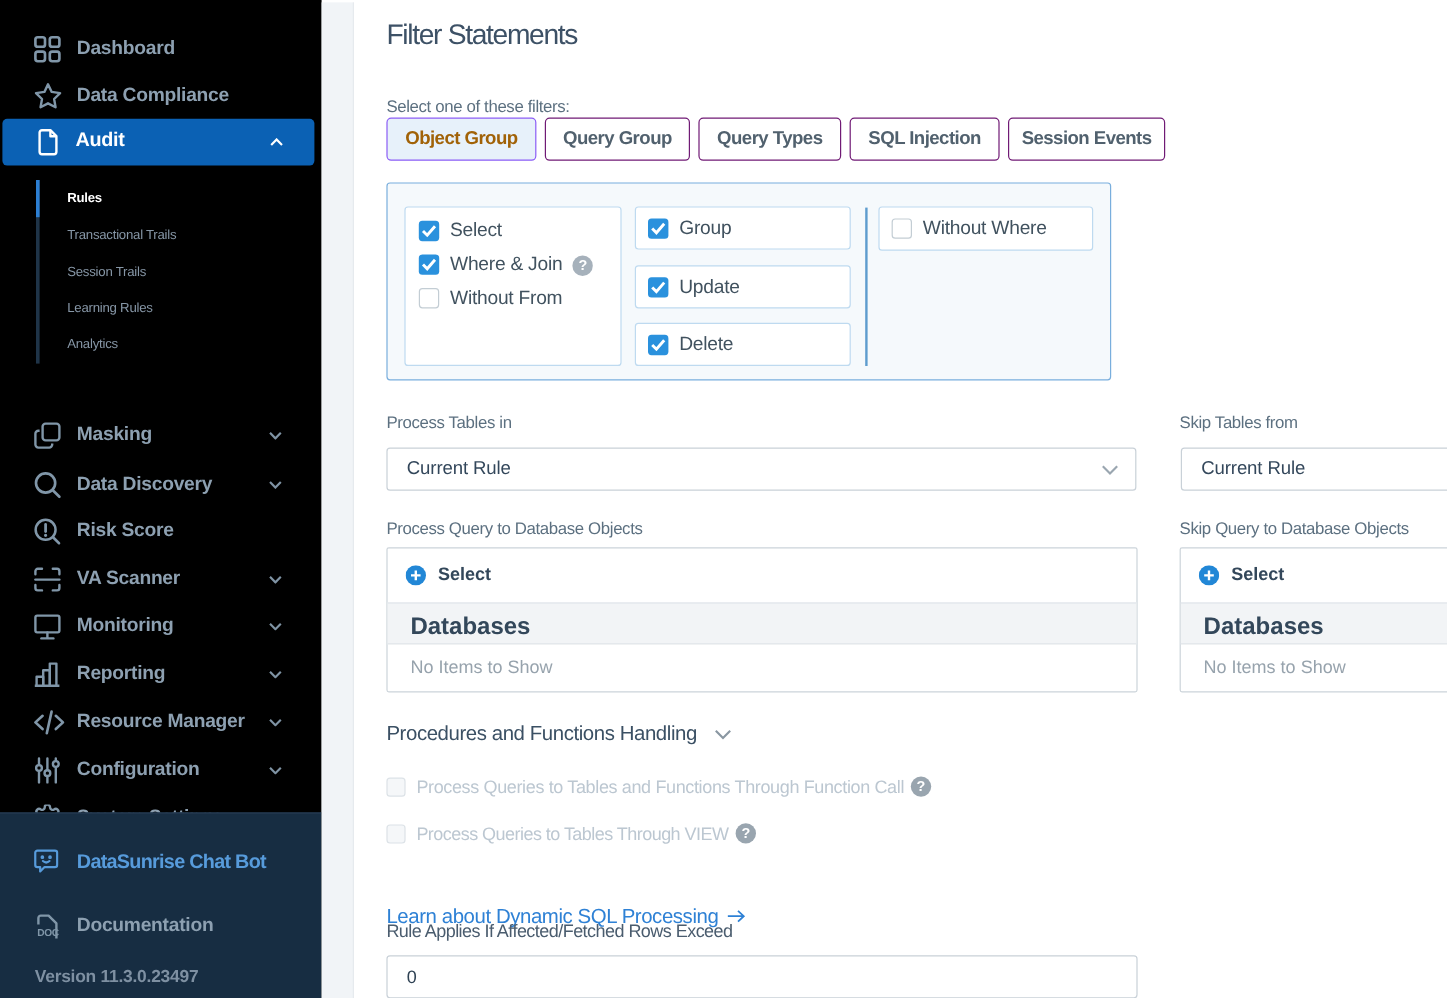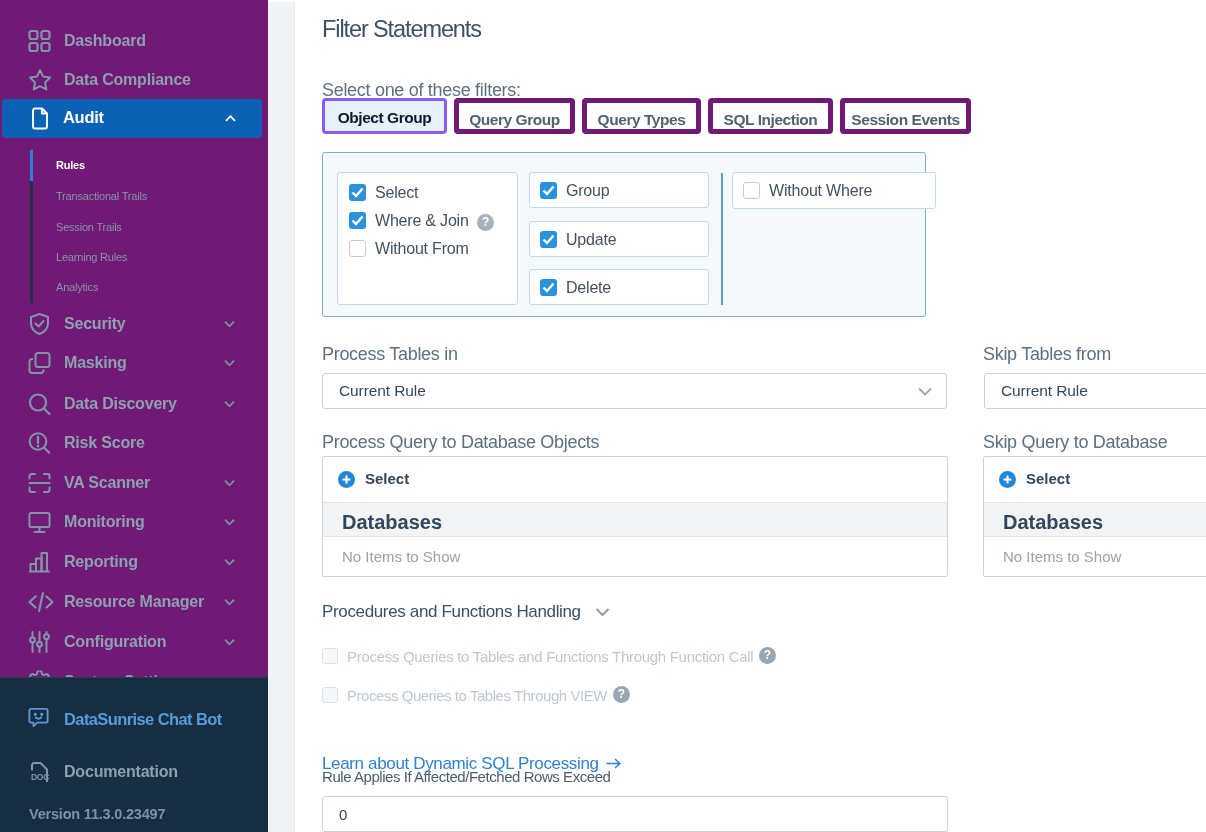--- a/index.html
+++ b/index.html
@@ -2,21 +2,21 @@
 <html><head>
 <meta charset="utf-8">
 <style>
 * { margin:0; padding:0; box-sizing:border-box; }
 html,body { width:1206px; height:832px; overflow:hidden; background:#fff;
   font-family:"Liberation Sans", sans-serif; }
 .abs { position:absolute; }
 
 
 #sidebar { position:absolute; left:0; top:0; width:268px; height:832px;
-  background:#701a75; overflow:hidden; }
+  background:#000000; overflow:hidden; }
 .nav-item { position:absolute; left:0; width:268px; height:40px;
   color:#8da0b1; font-weight:bold; font-size:16px; }
 .nav-item .ic { position:absolute; left:28px; top:50%; transform:translateY(-50%); width:23px; height:23px; }
 .nav-item .lbl { position:absolute; left:64px; top:50%; transform:translateY(-50%); white-space:nowrap; letter-spacing:-0.2px;}
 .nav-item .chev { position:absolute; right:33px; top:50%; transform:translateY(-50%); width:11px; height:7px; }
 .chev svg { display:block; }
 #audit-bar { position:absolute; left:2px; top:99px; width:260px; height:39px;
   background:#0b61b4; border-radius:4px; }
 #audit-bar .ic { position:absolute; left:27px; top:8px; width:22px; height:23px;}
 #audit-bar .lbl { position:absolute; left:61px; top:9px; color:#fff; font-weight:bold; font-size:16.5px; letter-spacing:-0.3px;}
@@ -25,26 +25,26 @@
   color:#8696a6; font-size:11px; white-space:nowrap; letter-spacing:-0.2px;}
 #subrail { position:absolute; left:30px; top:150px; width:3px; height:153px; background:#1f3448; }
 #subrail-active { position:absolute; left:30px; top:150px; width:3px; height:31px; background:#2c7fd3; }
 #bottom-panel { position:absolute; left:0; top:677px; width:268px; height:155px;
   background:#172d42; border-top:1px solid #263d53; }
 #version { position:absolute; left:29px; top:806px; color:#7e90a2; font-size:14.5px; font-weight:bold; letter-spacing:-0.2px;}
 
 
 #gutter { position:absolute; left:268px; top:2px; width:27px; height:830px; background:#f1f4f7; border-right:1px solid #e6eaee;}
 #title { position:absolute; left:322px; top:16px; font-size:23.5px; color:#3d5166; letter-spacing:-1.1px; }
-.flabel { position:absolute; font-size:18px; color:#5c7080; letter-spacing:-0.3px;}
+.flabel { position:absolute; font-size:14px; color:#5c7080; letter-spacing:-0.3px;}
 #tabs { position:absolute; left:322px; top:98px; display:flex; gap:7px; }
 .tab { height:36px; line-height:34px; text-align:center; background:#fff;
-  border:5px solid #701a75; border-radius:4px; color:#51616e; font-weight:bold;
+  border:1px solid #701a75; border-radius:4px; color:#51616e; font-weight:bold;
   font-size:15.5px; letter-spacing:-0.45px;}
-.tab.active { background:#e7f1fa; border:3px solid #8b5cf6; color:#0f172a; }
+.tab.active { background:#e7f1fa; border:1px solid #8b5cf6; color:#a16207; }
 
 #bigbox { position:absolute; left:322px; top:152px; width:604px; height:165px;
   background:#f5f9fc; border:1px solid #79aedd; border-radius:3px; }
 .wbox { position:absolute; background:#fff; border:1px solid #bedaf0; border-radius:3px; }
 .cbrow { position:absolute; height:18px; }
 .cb { position:absolute; left:0; top:0; width:17px; height:17px; border-radius:3px;
   background:#2a91dd; }
 .cb svg { position:absolute; left:2px; top:3px; }
 .cb-off { position:absolute; left:0; top:0; width:17px; height:17px; border-radius:3px;
   background:#fff; border:1px solid #c3cdd4; }
@@ -110,32 +110,20 @@
         </svg>
       </span>
     </div>
   <div id="subrail"></div>
   <div id="subrail-active"></div>
   <div class="sub-item" style="top:150px; color:#fff; font-weight:bold;">Rules</div>
   <div class="sub-item" style="top:181px">Transactional Trails</div>
   <div class="sub-item" style="top:212px">Session Trails</div>
   <div class="sub-item" style="top:242px">Learning Rules</div>
   <div class="sub-item" style="top:272px">Analytics</div>
-  <div class="nav-item" style="top:304px">
-      <span class="ic" id="i-shield"><svg viewBox="0 0 23 23" width="23" height="23" fill="none" stroke="#8096a8" stroke-width="2" stroke-linejoin="round">
-          <path d="M11.5 1.5l8.5 3v6c0 5.5-3.6 9.3-8.5 11-4.9-1.7-8.5-5.5-8.5-11v-6z"></path>
-          <path d="M7.5 11l3 3 5-5.5" stroke-linecap="round"></path>
-        </svg></span>
-      <span class="lbl">Security</span>
-      <span class="chev">
-        <svg width="11" height="7" viewBox="0 0 11 7">
-          <polyline points="1,1.2 5.5,5.8 10,1.2" fill="none" stroke="#7f93a4" stroke-width="1.8"></polyline>
-        </svg>
-      </span>
-    </div>
   <div class="nav-item" style="top:343px">
       <span class="ic" id="i-mask"><svg viewBox="0 0 23 23" width="23" height="23" fill="none" stroke="#8096a8" stroke-width="2" stroke-linejoin="round">
           <rect x="7.5" y="1.5" width="14" height="14" rx="2.5"></rect>
           <path d="M15.5 18v1a2.5 2.5 0 01-2.5 2.5H4A2.5 2.5 0 011.5 19V10A2.5 2.5 0 014 7.5h1"></path>
         </svg></span>
       <span class="lbl">Masking</span>
       <span class="chev">
         <svg width="11" height="7" viewBox="0 0 11 7">
           <polyline points="1,1.2 5.5,5.8 10,1.2" fill="none" stroke="#7f93a4" stroke-width="1.8"></polyline>
         </svg>
@@ -318,21 +306,21 @@
     <div class="cbrow" style="left:10px; top:9px;">
         <span class="cb">
           <svg width="13" height="11" viewBox="0 0 13 11">
             <polyline points="1.5,5.5 5,9 11.5,1.5" fill="none" stroke="#fff" stroke-width="2.4"></polyline>
           </svg>
         </span>
         <span class="cbtext">Delete</span>
       </div>
   </div>
   <div class="abs" style="left:398px; top:20px; width:1.5px; height:132px; background:#5e9cce;"></div>
-  <div class="wbox" style="left:409px; top:19px; width:204px; height:37px;">
+  <div class="wbox" style="left:409px; top:19px; width:179px; height:37px;">
     <div class="cbrow" style="left:10px; top:9px;">
         <span class="cb-off"></span>
         <span class="cbtext">Without Where</span>
       </div>
   </div>
 </div>
 
 <div class="flabel" style="left:322px; top:344px;">Process Tables in</div>
 <div class="flabel" style="left:983px; top:344px;">Skip Tables from</div>
 <div class="seld" style="left:322px; top:373px; width:625px;">

